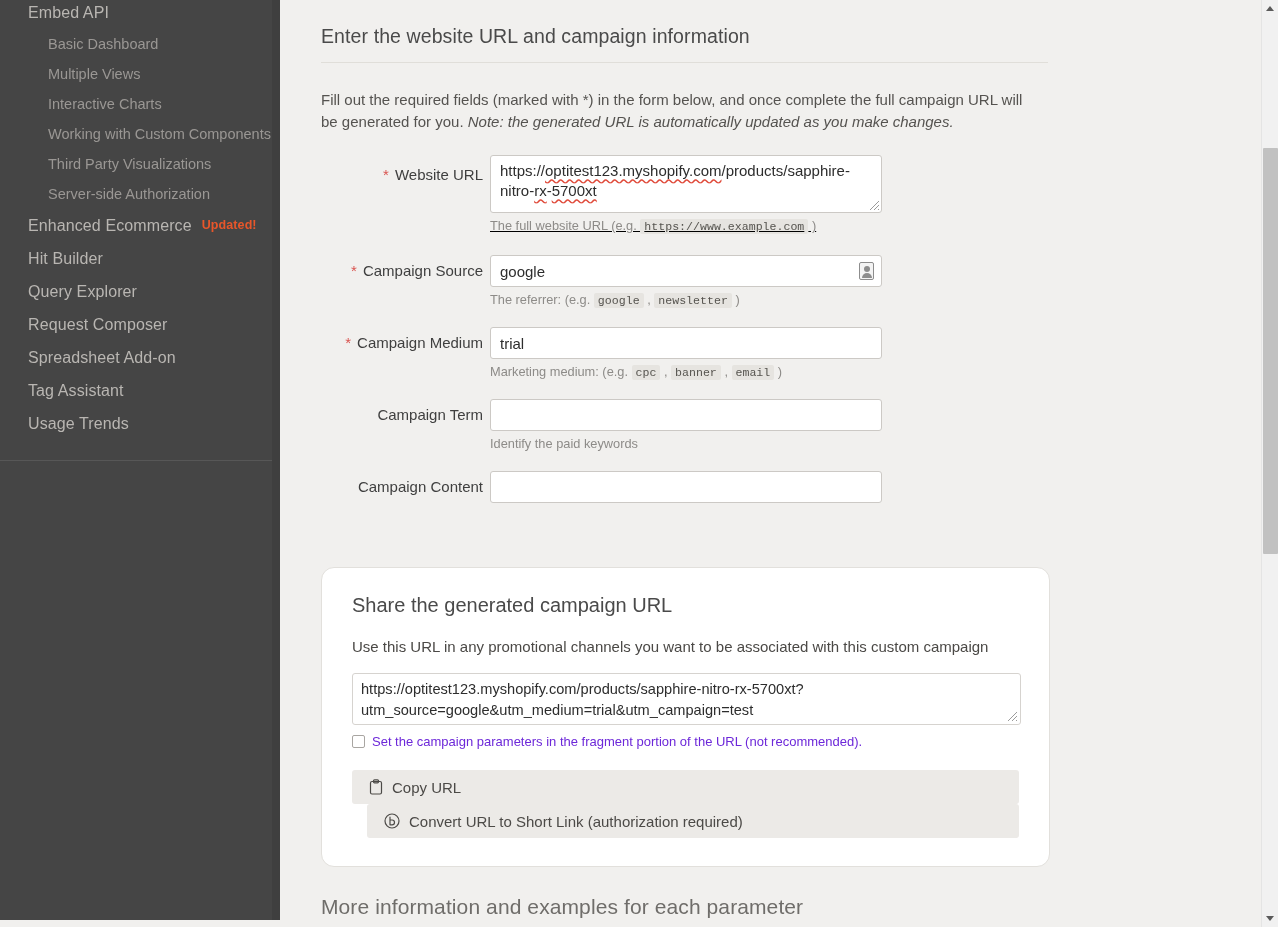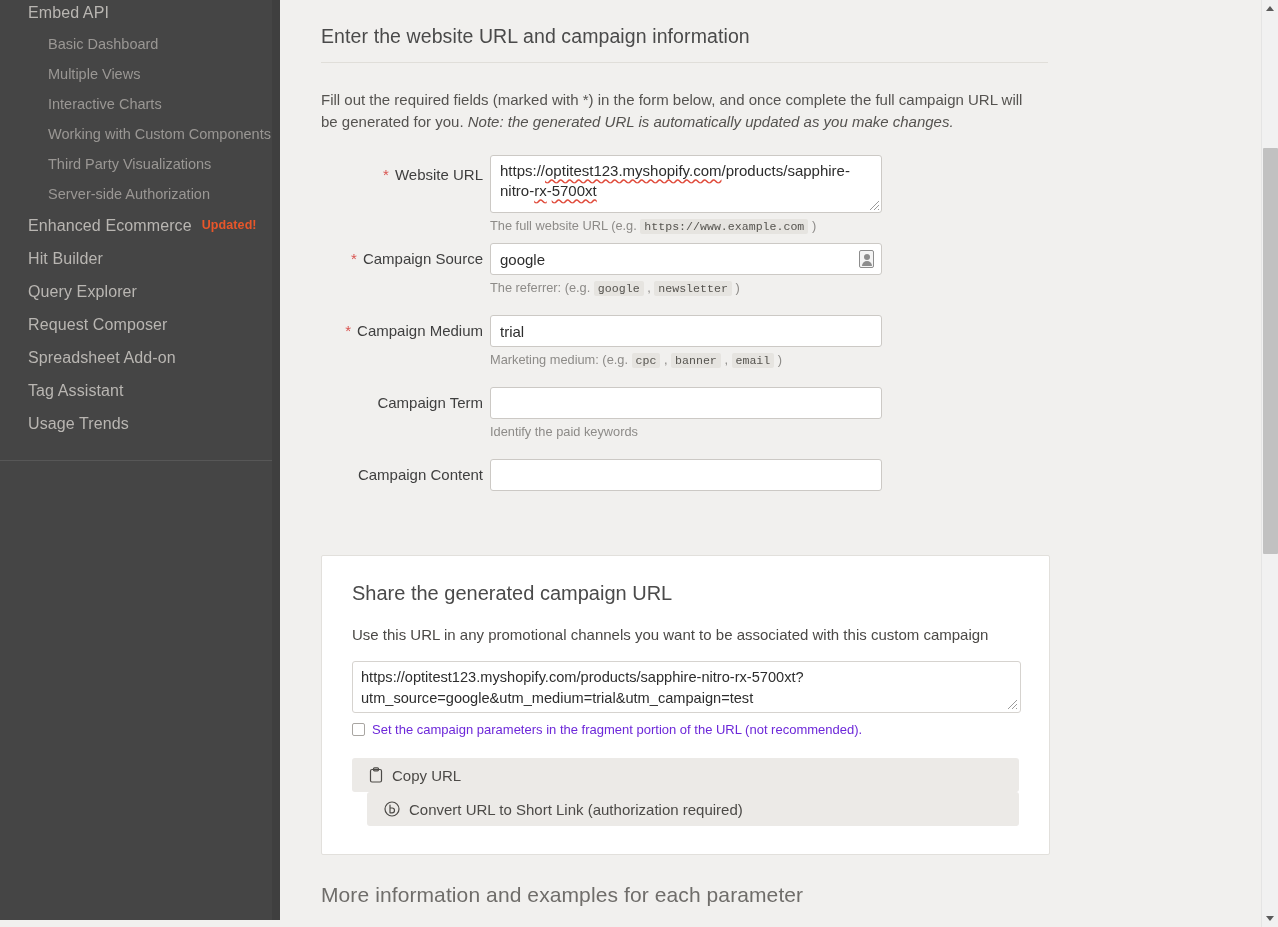--- a/index.html
+++ b/index.html
@@ -215,21 +215,21 @@
     vertical-align: -3px;
     margin-left: 1px;
   }
 
   
   .share-panel {
     margin-top: 24px;
     width: 729px;
     background: #fff;
     border: 1px solid #e2e0dc;
-    border-radius: 2px;
+    border-radius: 13px;
     padding: 26px 30px 28px 30px;
   }
   .share-title {
     font-size: 20px;
     font-weight: normal;
     color: #4a4a4a;
     margin: 0 0 20px 0;
   }
   .share-sub {
     font-size: 15px;
@@ -379,21 +379,21 @@
   <div class="sidebar-bottom-strip"></div>
 
   <main class="main">
     <div class="content">
 
       <h1 class="page-heading">Enter the website URL and campaign information</h1>
       <div class="heading-rule"></div>
 
       <p class="intro"><span>Fill out the required fields (marked with *) in the form below, and once complete the full campaign URL will be generated for you. </span><span class="note">Note: the generated URL is automatically updated as you make changes.</span></p>
 
-      <div class="form-row" style="height:88px;">
+      <div class="form-row" style="height:100px;text-decoration:underline;">
         <div class="f-label" style="top:10px;">
           <span class="req">*</span><span>Website URL</span>
         </div>
         <div class="f-field">
           <div class="ta-wrap">
             <textarea class="ta" spellcheck="false" style="color: transparent; caret-color: rgb(34, 34, 34);"></textarea>
             <div class="fake-ta-text"><span>https://</span><span class="squiggle">optitest123.myshopify.com</span><span>/products/sapphire-</span><span>nitro-</span><span class="squiggle">rx</span><span>-</span><span class="squiggle">5700xt</span></div>
             <svg class="resize-grip" viewBox="0 0 12 12">
               <path d="M11 2 L2 11 M11 6 L6 11 M11 10 L10 11" stroke="#9b9b9b" stroke-width="1" fill="none"></path>
             </svg>

